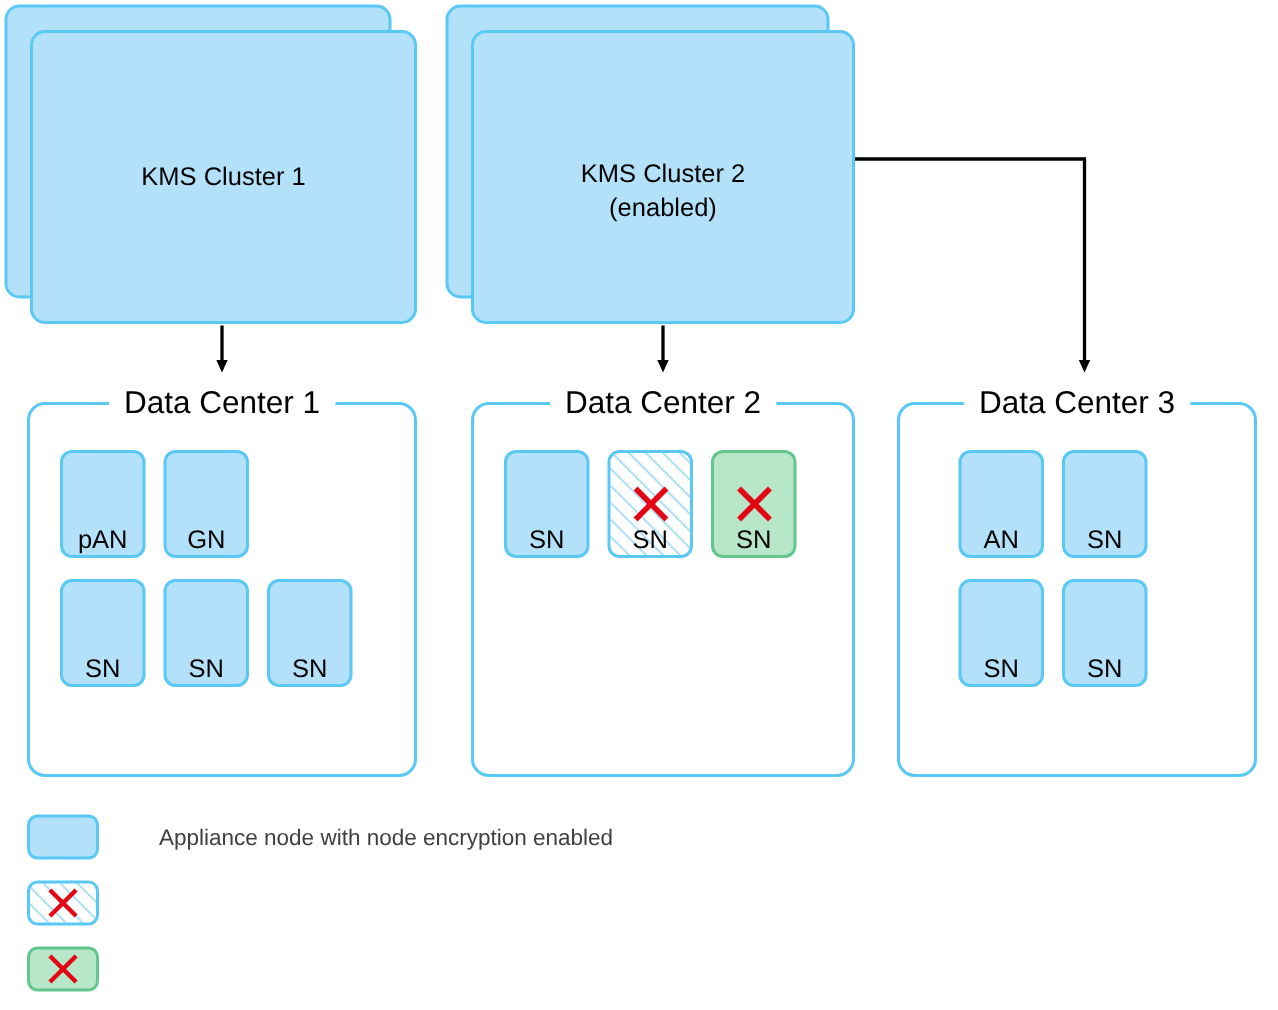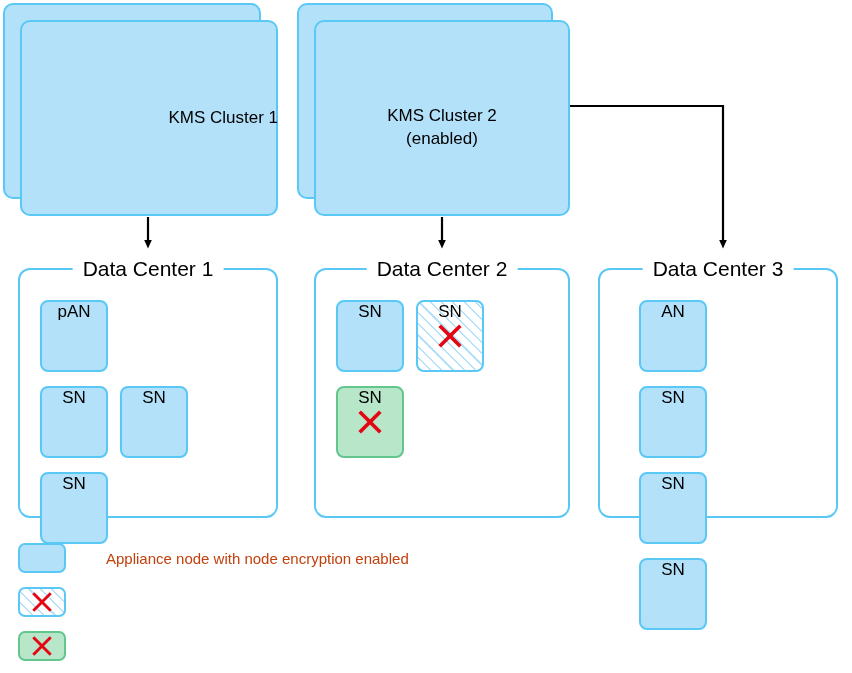--- a/index.html
+++ b/index.html
@@ -73,26 +73,26 @@
     right: 12px;
     display: flex;
     flex-wrap: wrap;
     gap: 14px 12px;
     align-content: flex-start;
   }
 
   
   .node {
     position: relative;
-    width: 68px;
+    width: 57px;
     height: 72px;
     box-sizing: border-box;
     border-radius: 8px;
     display: flex;
-    align-items: flex-start;
+    align-items: flex-end;
     justify-content: center;
     font-size: 17px;
     color: #000;
   }
   .node.enc {
     background: #b3e1fa;
     border: 2px solid #59c8f5;
   }
   .node.unenc {
     background: #ffffff;
@@ -163,33 +163,33 @@
     position: absolute;
     left: 50%;
     top: 50%;
     transform: translate(-50%, -50%);
     width: 22px;
     height: 22px;
   }
   .legend-text {
     margin-left: 40px;
     font-size: 15px;
-    color: #c2410c;
+    color: #404040;
     white-space: nowrap;
   }
 </style>
 </head>
 <body>
 
 <div id="canvas">
 
   <div class="kms-stack" style="left:3px; top:3px; width:275px; height:213px;">
     <div class="kms-card back" style="width:258px;height:196px;"></div>
     <div class="kms-card front" style="width:258px;height:196px;"></div>
-    <div class="kms-label" style="width:258px;height:196px;align-items:flex-end;">
+    <div class="kms-label" style="width:258px;height:196px;">
       <span>KMS Cluster 1</span>
       <span></span>
     </div>
   </div>
 
   <div class="kms-stack" style="left:297px; top:3px; width:273px; height:213px;">
     <div class="kms-card back" style="width:256px;height:196px;"></div>
     <div class="kms-card front" style="width:256px;height:196px;"></div>
     <div class="kms-label" style="width:256px;height:216px;">
       <span>KMS Cluster 2</span>
@@ -211,20 +211,23 @@
     <polyline points="570,106 723,106 723,244" fill="none" stroke="#000000" stroke-width="2.2" marker-end="url(#arrowhead)"></polyline>
   </svg>
 
   <div class="dc-box" style="left:18px; top:268px; width:260px; height:250px;">
     <div class="dc-title">Data Center 1</div>
     <div class="dc-nodes" style="width:224px;">
 
       <div class="node enc">
         <span class="node-label">pAN</span>
       </div>
+      <div class="node enc">
+        <span class="node-label">GN</span>
+      </div>
       <div class="node" style="visibility: hidden;"></div>
 
       <div class="node enc">
         <span class="node-label">SN</span>
       </div>
       <div class="node enc">
         <span class="node-label">SN</span>
       </div>
       <div class="node enc">
         <span class="node-label">SN</span>
@@ -253,21 +256,21 @@
         <svg class="xmark" viewBox="0 0 24 24">
           <line x1="2.5" y1="2.5" x2="21.5" y2="21.5" stroke="#e30613" stroke-width="3.4" stroke-linecap="butt"></line>
           <line x1="21.5" y1="2.5" x2="2.5" y2="21.5" stroke="#e30613" stroke-width="3.4" stroke-linecap="butt"></line>
         </svg>
       </div>
     </div>
   </div>
 
   <div class="dc-box" style="left:598px; top:268px; width:240px; height:250px;padding-left:20px;">
     <div class="dc-title">Data Center 3</div>
-    <div class="dc-nodes" style="left:39px; width:150px;flex-direction:column;">
+    <div class="dc-nodes" style="left:39px; width:150px;">
 
       <div class="node enc">
         <span class="node-label">AN</span>
       </div>
       <div class="node enc">
         <span class="node-label">SN</span>
       </div>
 
       <div class="node enc">
         <span class="node-label">SN</span>

